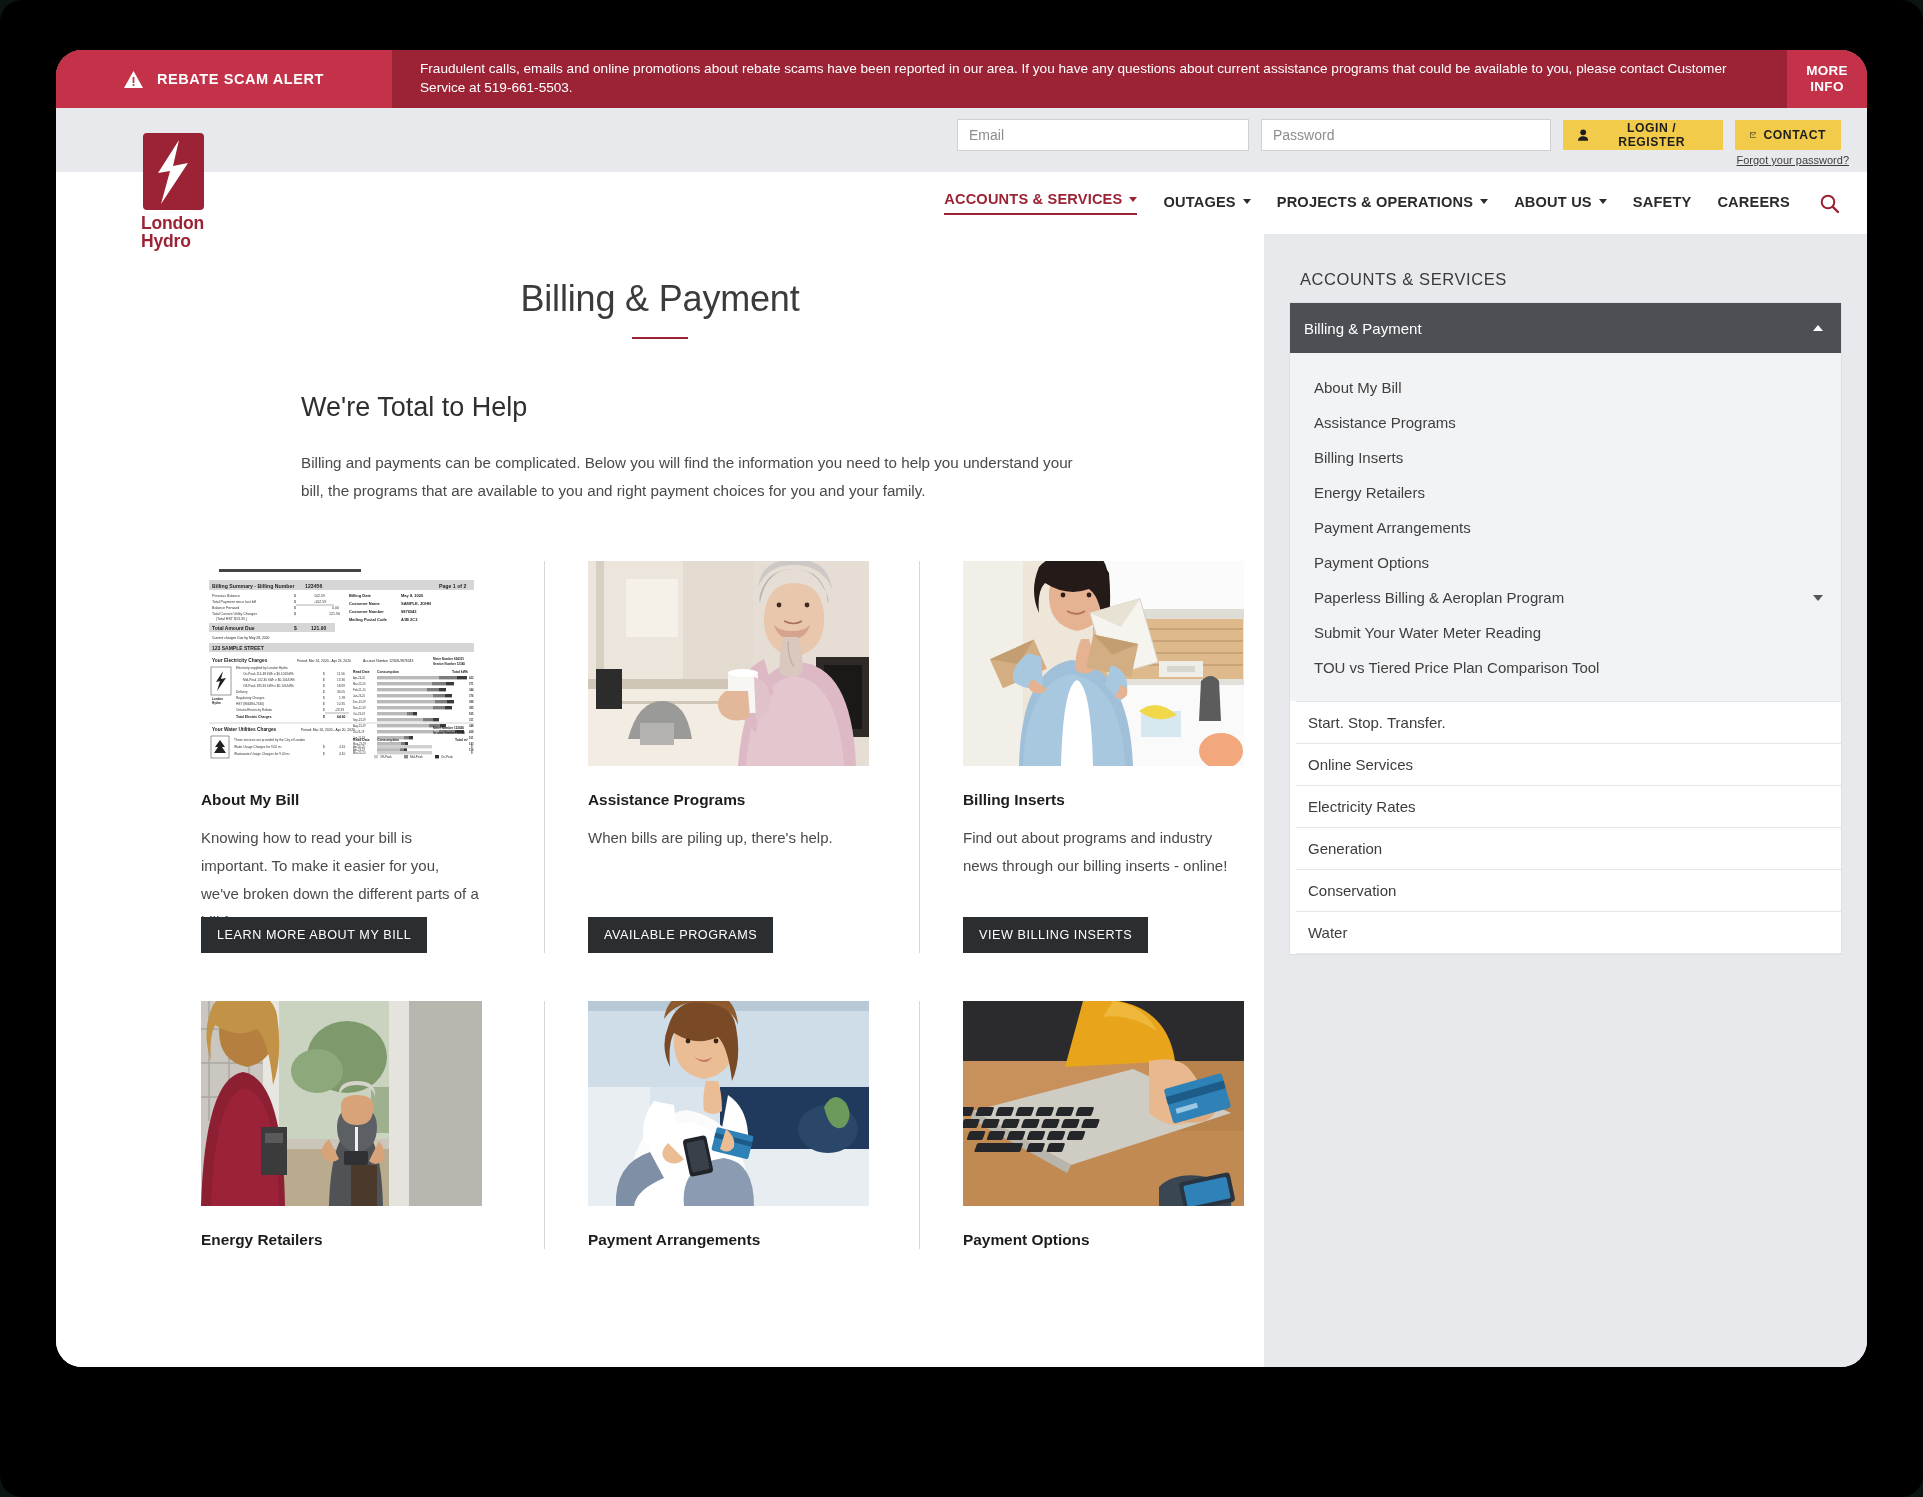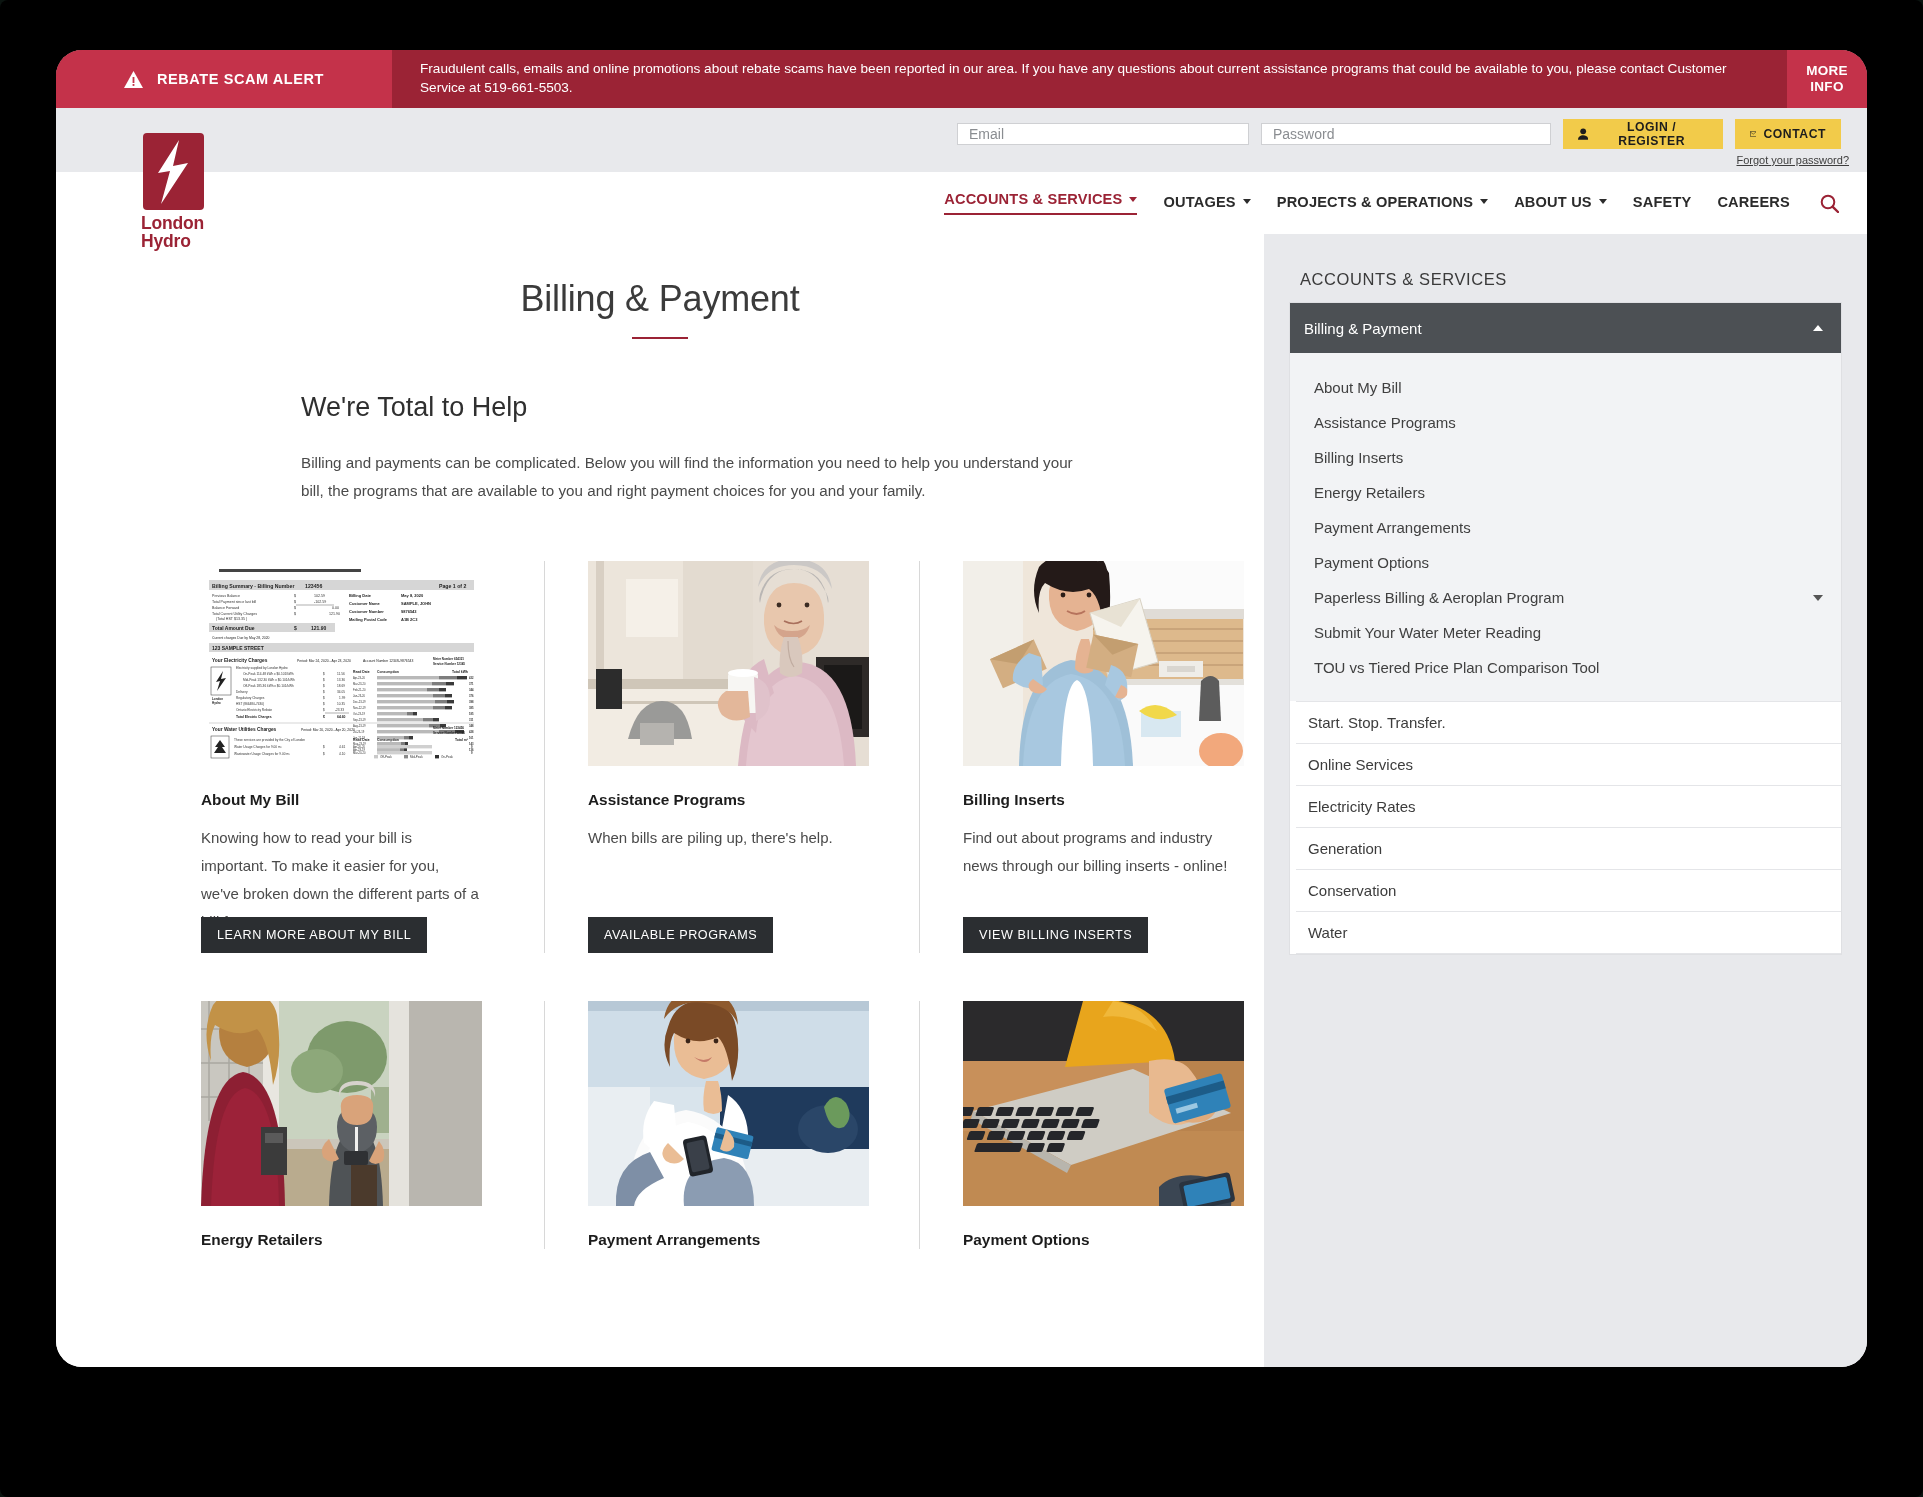--- a/index.html
+++ b/index.html
@@ -11,21 +11,21 @@
   }
   .viewport {
     position: relative;
     width: 1923px; height: 1497px;
     background: #0b1410;
   }
   .device {
     position: absolute;
     left: 0; top: 0; right: 0; bottom: 0;
     background: #000;
-    border-radius: 8px;
+    border-radius: 22px;
   }
   .page {
     position: absolute;
     left: 56px; top: 50px;
     width: 1811px; height: 1317px;
     background: #ffffff;
     border-radius: 26px;
     overflow: hidden;
   }
 
@@ -74,21 +74,21 @@
     position: relative;
     height: 64px;
     background: #e8e9ec;
     display: flex;
     align-items: flex-start;
     justify-content: flex-end;
     padding: 11px 26px 0 0;
   }
   .login-row { display:flex; align-items:center; gap: 12px; }
   .fld {
-    height: 22px;
+    height: 32px;
     border: 1px solid #cfd0d3;
     background: #fff;
     font-family: "Liberation Sans", sans-serif;
     font-size: 14px;
     color: #333;
     padding: 8px 11px;
   }
   .fld::placeholder { color: #8a8d91; }
   #email-field { width: 292px; }
   #password-field { width: 290px; }

